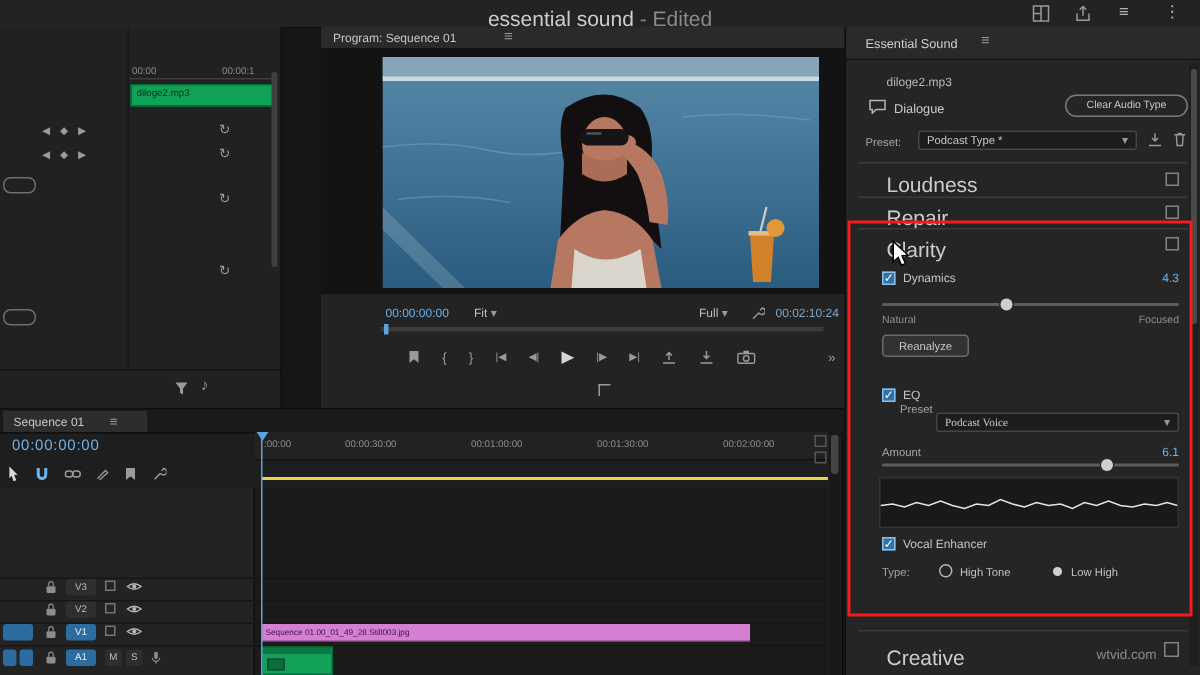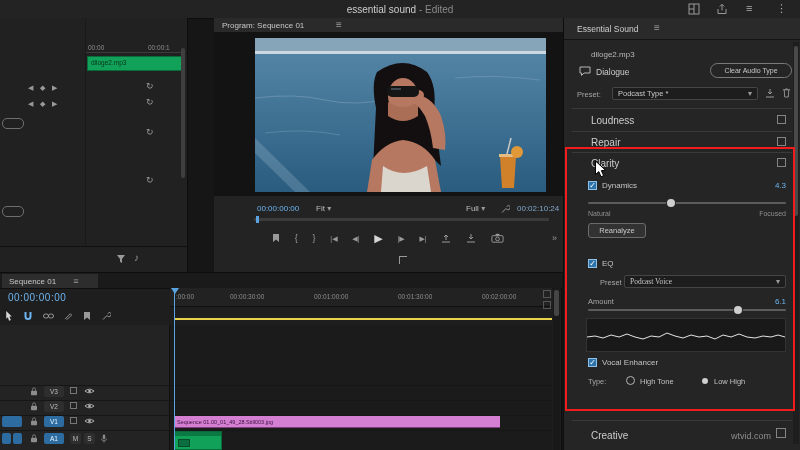--- a/index.html
+++ b/index.html
@@ -9,36 +9,36 @@
   .glyph{font-size:8px;color:#9a9a9a;line-height:1;}
   .tc{color:#6cb4f0;}
   .ic{display:inline-flex;align-items:center;justify-content:center;color:#9a9a9a;}
   .ic svg{display:block;}
   .cb{position:absolute;width:9px;height:9px;box-sizing:border-box;border:1px solid #848484;background:transparent;}
   .cb.on{background:#2d72a8;border-color:#8fc0e8;color:#fff;font-size:8px;line-height:8px;text-align:center;}
   .sliderTrack{position:absolute;height:2px;background:#5c5c5c;border-radius:1px;}
   .sliderDot{position:absolute;top:-3px;width:8px;height:8px;margin-left:-4px;border-radius:50%;background:#cfcfcf;box-shadow:0 0 0 1px #2a2a2a;}
   .dd{position:absolute;box-sizing:border-box;background:#1d1d1d;border:1px solid #454545;border-radius:2px;font-size:7.5px;color:#c8c8c8;display:flex;align-items:center;justify-content:space-between;padding:0 5px;}
   .divider{position:absolute;height:1px;background:#3a3a3a;}
-  .secLabel{font-size:10px;color:#cccccc;}
+  .secLabel{font-size:14px;color:#cccccc;}
   .small{font-size:7px;color:#8f8f8f;}
   .btn{position:absolute;box-sizing:border-box;border:1px solid #6b6b6b;background:#323232;color:#c8c8c8;font-size:7.5px;display:flex;align-items:center;justify-content:center;border-radius:3px;}
   .pillbtn{background:transparent;border:1px solid #7a7a7a;border-radius:8px;}
   .pill{position:absolute;border:1px solid #6f6f6f;border-radius:5px;background:transparent;}
   .trackBox{position:absolute;box-sizing:border-box;background:#2e2e2e;border-radius:2px;color:#bdbdbd;font-size:6.5px;display:flex;align-items:center;justify-content:center;}
   .trackBox.blue{background:#2d6ca0;color:#eaf4ff;}
   .sep{position:absolute;height:1px;background:#161616;}
 </style>
 </head>
 <body>
 
 <div id="app">
 
   <div class="abs" style="left:0;top:0;width:800px;height:18px;background:#232323;border-bottom:1px solid #0d0d0d;">
-    <div class="abs nw" style="left:50%;transform:translateX(-50%);top:4px;font-size:10px;color:#cdcdcd;">
+    <div class="abs nw" style="left:50%;transform:translateX(-50%);top:4px;font-size:14px;color:#cdcdcd;">
       <span>essential sound</span>
       <span style="color:#8a8a8a;">- Edited</span>
     </div>
     <span class="abs ic" style="left:688px;top:3px;">
       <svg width="12" height="12" viewBox="0 0 12 12">
           <rect x="1" y="1" width="10" height="10" fill="none" stroke="#9a9a9a"></rect>
           <path d="M6 1 V11 M1 6 H6" stroke="#9a9a9a" fill="none"></path>
         </svg>
     </span>
     <span class="abs ic" style="left:716px;top:3px;">
@@ -363,21 +363,21 @@
     <span class="abs nw tc" style="left:190px;top:163px;width:32px;text-align:right;font-size:8px;">4.3</span>
     <div class="sliderTrack" style="left:24px;top:184px;width:198px;">
       <div class="sliderDot" style="left: 42%;"></div>
     </div>
     <span class="abs nw small" style="left:24px;top:192px;">Natural</span>
     <span class="abs nw small" style="left:190px;top:192px;width:32px;text-align:right;">Focused</span>
     <div class="btn" style="left:24px;top:205px;width:58px;height:15px;">Reanalyze</div>
 
     <div class="cb on" style="left:24px;top:241px;"><span>✓</span></div>
     <span class="abs nw" style="left:38px;top:241px;font-size:8px;color:#c4c4c4;">EQ</span>
-    <span class="abs nw" style="left:24px;top:260px;font-size:7.5px;color:#a6a6a6;padding-left:12px;">Preset</span>
+    <span class="abs nw" style="left:24px;top:250px;font-size:7.5px;color:#a6a6a6;padding-left:12px;">Preset</span>
     <div class="dd" style="left:60px;top:257px;width:162px;height:13px;font-family:Liberation Serif, serif;">
       <span>Podcast Voice</span>
       <span class="glyph">▾</span>
     </div>
     <span class="abs nw" style="left:24px;top:279px;font-size:7.5px;color:#a6a6a6;text-align:center;">Amount</span>
     <span class="abs nw tc" style="left:190px;top:279px;width:32px;text-align:right;font-size:8px;">6.1</span>
     <div class="sliderTrack" style="left:24px;top:291px;width:198px;">
       <div class="sliderDot" style="left: 76%;"></div>
     </div>
 

